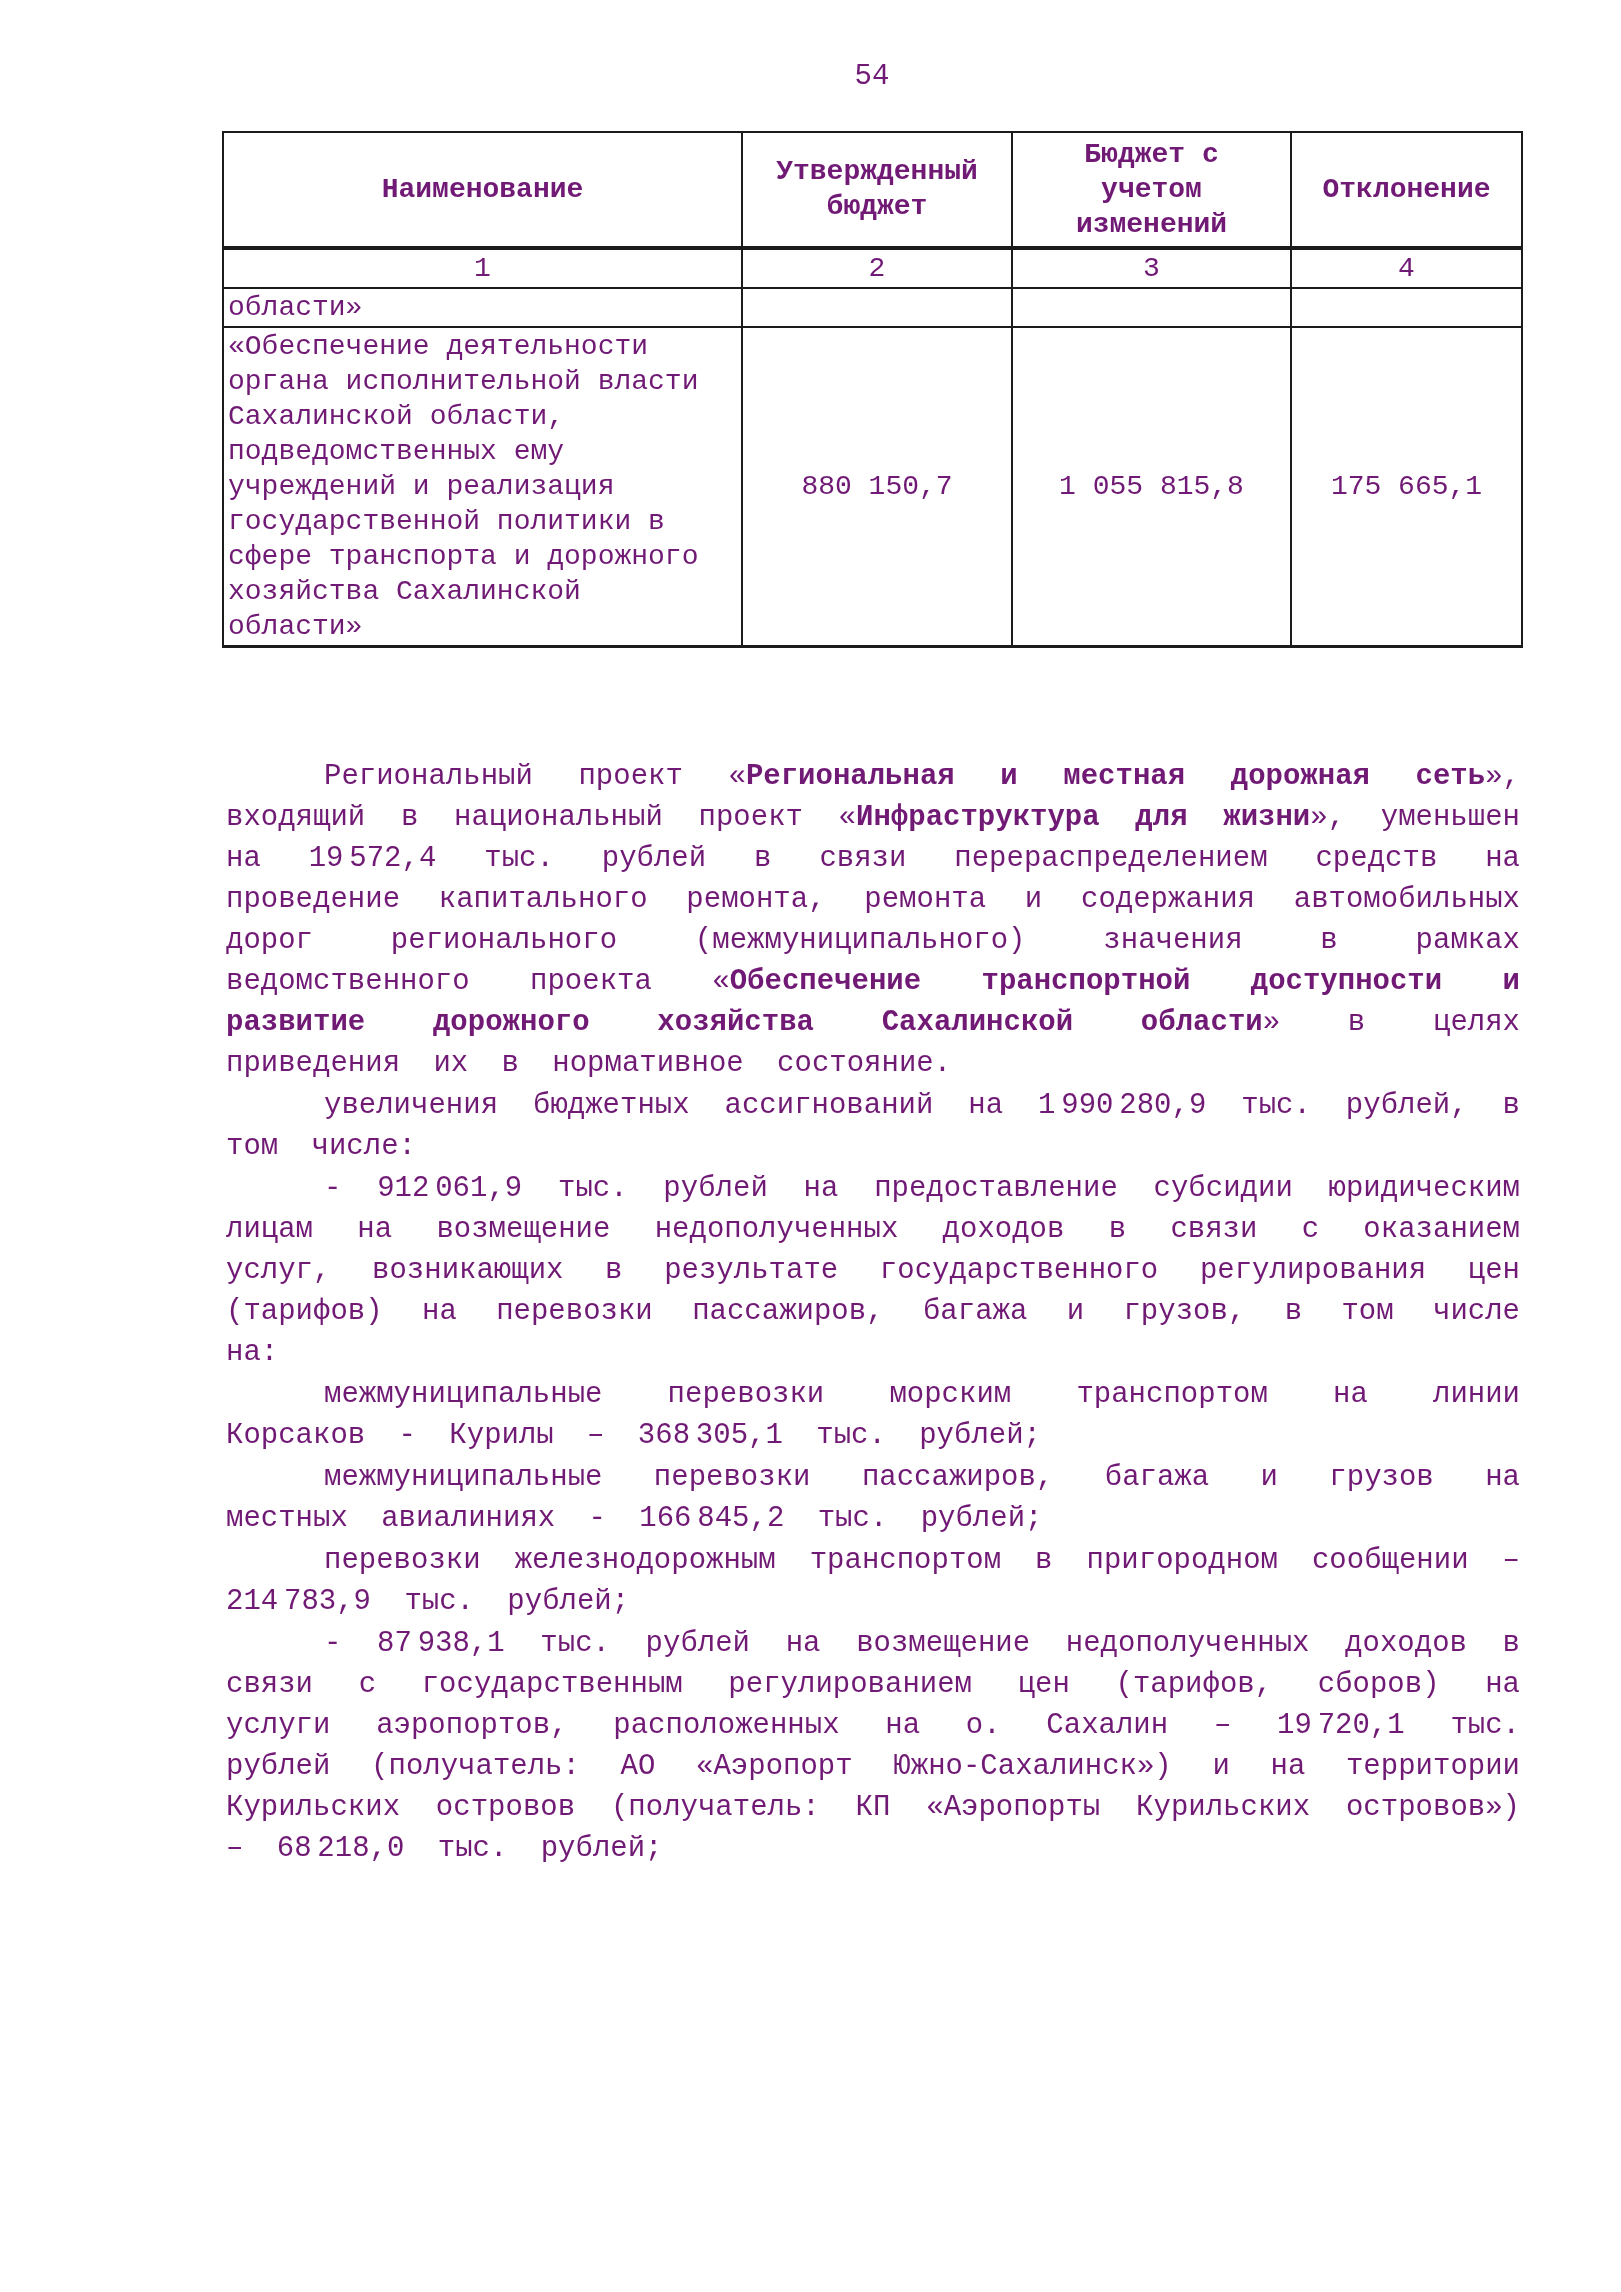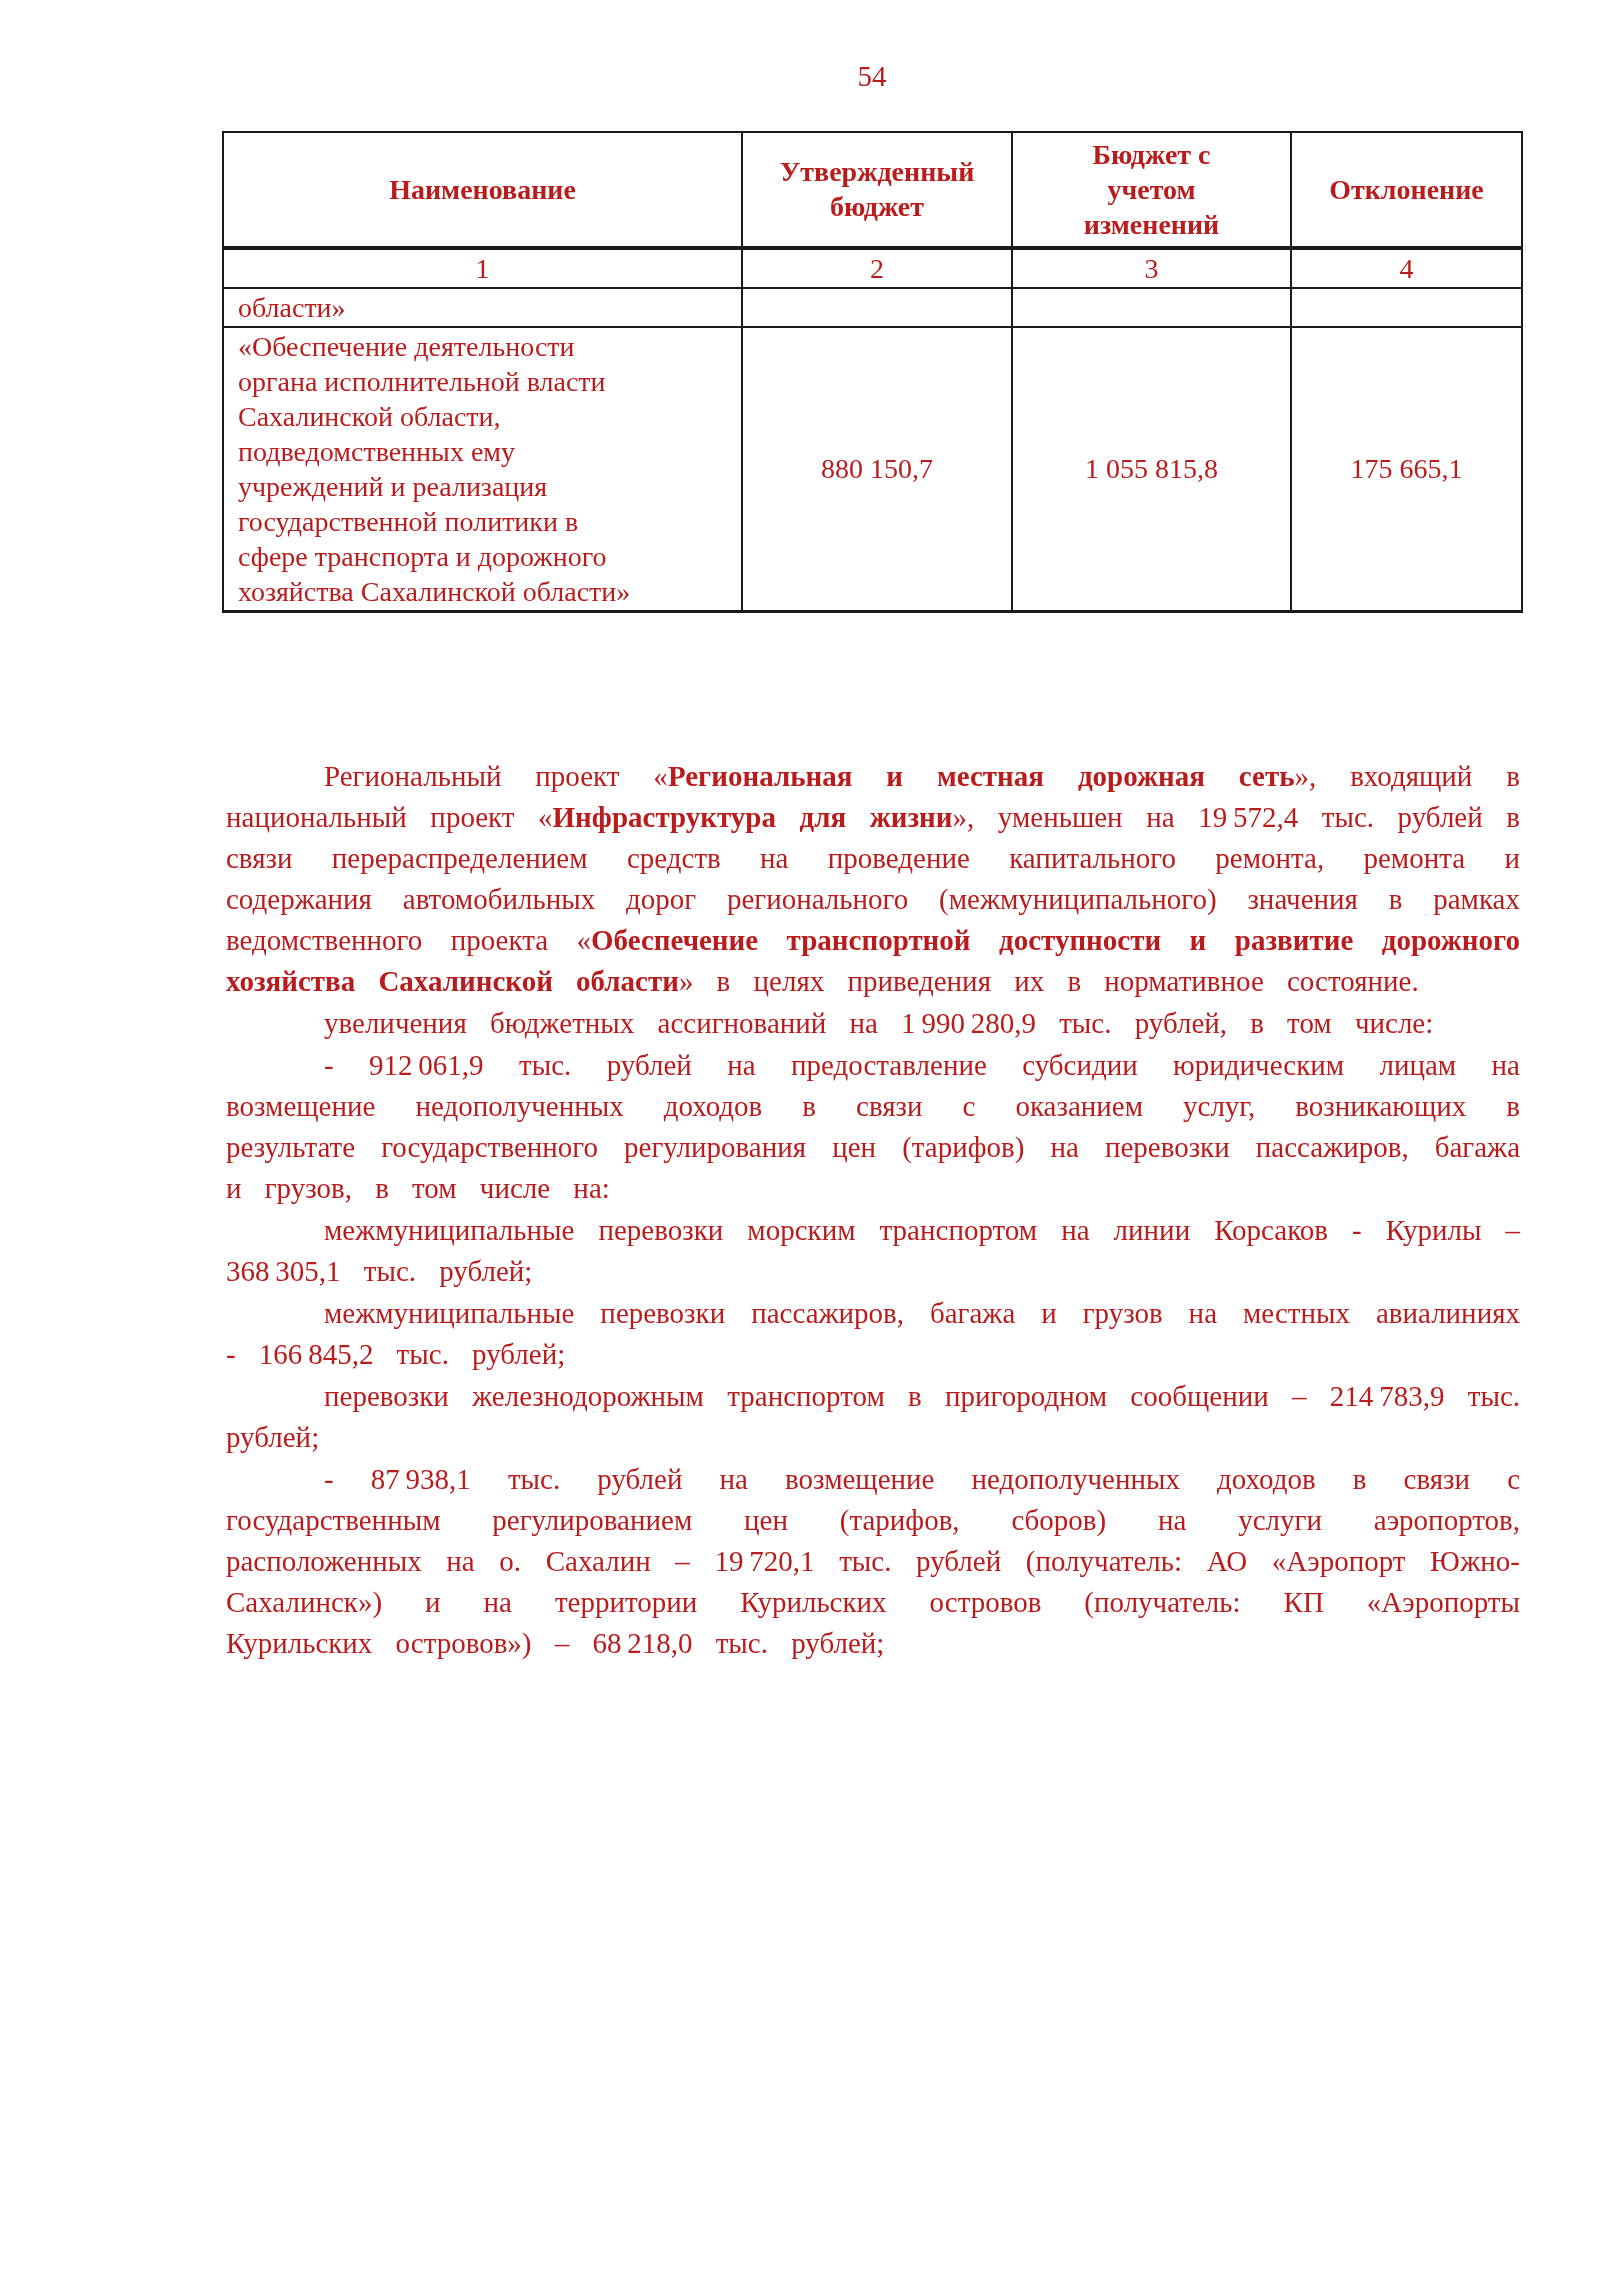--- a/index.html
+++ b/index.html
@@ -1,22 +1,22 @@
 <!DOCTYPE html>
 <html lang="ru"><head>
 <meta charset="utf-8">
 <style>
   html, body { margin: 0; padding: 0; background: #ffffff; }
   .page {
     position: relative;
     width: 1621px;
     height: 2293px;
     background: #ffffff;
-    color: #b91c1c;
-    font-family: Liberation Serif, serif;
+    color: #701a75;
+    font-family: Liberation Mono, monospace;
     overflow: hidden;
   }
   .page-number {
     position: absolute;
     top: 59px;
     left: 225px;
     width: 1294px;
     text-align: center;
     font-size: 29px;
     line-height: 35px;
@@ -49,21 +49,21 @@
     font-weight: bold;
     text-align: center;
     white-space: pre-line;
     padding: 3.9px 7.8px;
     border-bottom-width: 4.9px;
   }
   table.budget td.cell-center { text-align: center; }
   table.budget td.cell-name {
     text-align: left;
     white-space: pre-line;
-    padding-left: 14px;
+    padding-left: 4px;
   }
   .body-text {
     position: absolute;
     left: 225px;
     top: 755px;
     width: 1296px;
     font-size: 29px;
     line-height: 41px;
     text-align: justify;
   }

